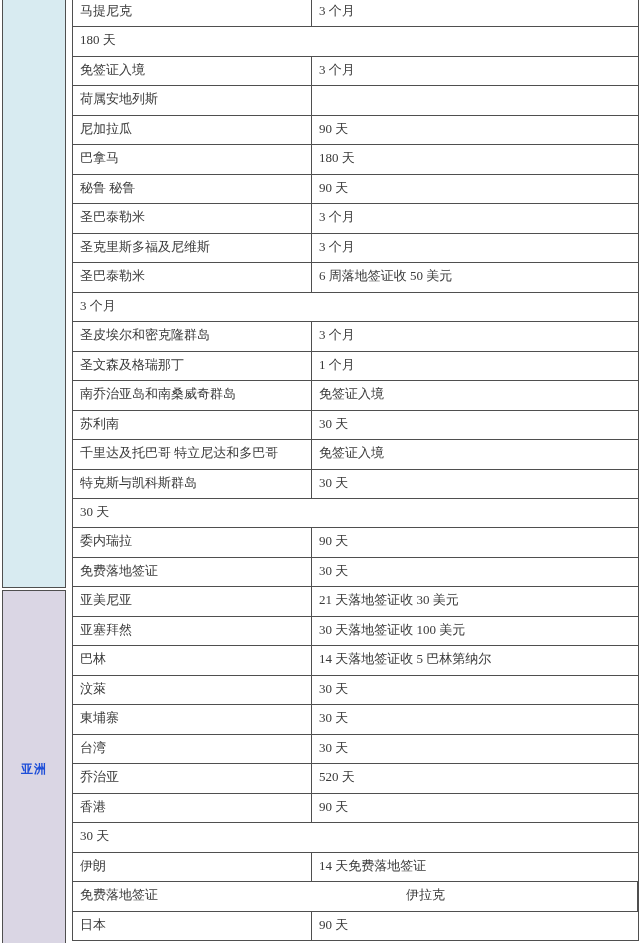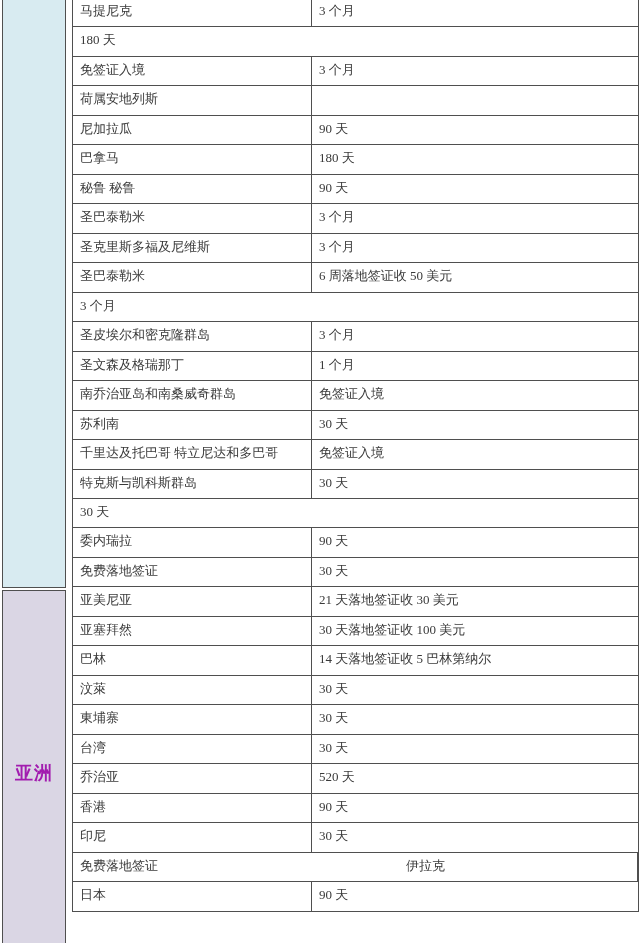--- a/index.html
+++ b/index.html
@@ -32,22 +32,22 @@
   }
   .region-cell.sec-0 { height: 590px; flex: none; }
   .region-cell.sec-1 { flex: 1; }
   .region-label {
     position: absolute;
     top: 170px;
     left: 0;
     right: 0;
     text-align: center;
     font-weight: bold;
-    font-size: 18px;
-    color: #a21caf;
+    font-size: 12px;
+    color: #1d4ed8;
     letter-spacing: 1px;
   }
 
   
   .visa-table {
     position: absolute;
     left: 72px;
     top: -3px;
     width: 567px;
     box-sizing: border-box;
@@ -188,22 +188,25 @@
       </div>
       <div class="row">
         <div class="cell country">乔治亚</div>
         <div class="cell duration">520 天</div>
       </div>
       <div class="row">
         <div class="cell country">香港</div>
         <div class="cell duration">90 天</div>
       </div>
       <div class="row">
-        <div class="cell country">印尼</div>
-        <div class="cell duration">30 天</div>
+        <div class="cell duration">30 天</div>
+      </div>
+      <div class="row">
+        <div class="cell country">伊朗</div>
+        <div class="cell duration">14 天免费落地签证</div>
       </div>
       <div class="row">
         <div class="cell duration">免费落地签证</div>
         <div class="cell country">伊拉克</div>
       </div>
       <div class="row">
         <div class="cell country">日本</div>
         <div class="cell duration">90 天</div>
       </div>
     </div>

